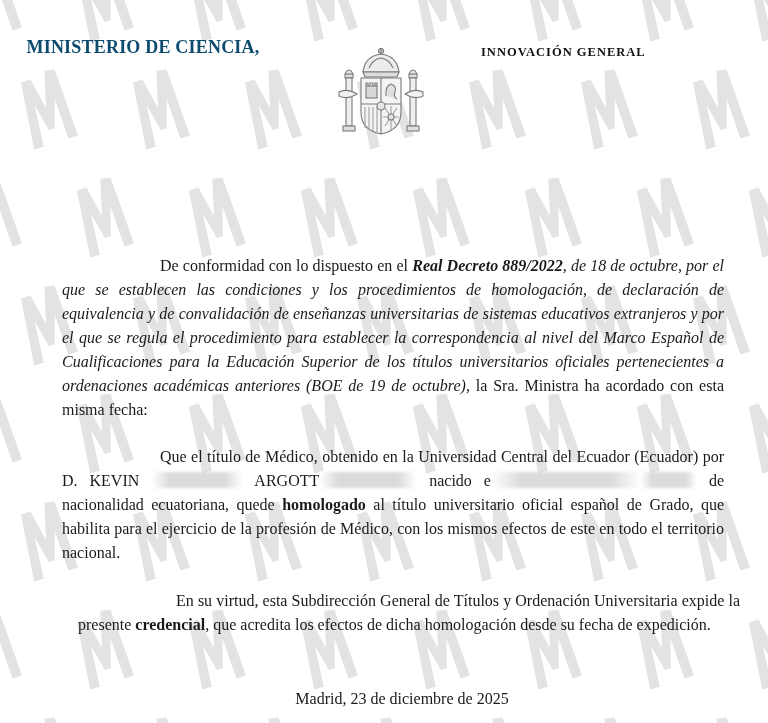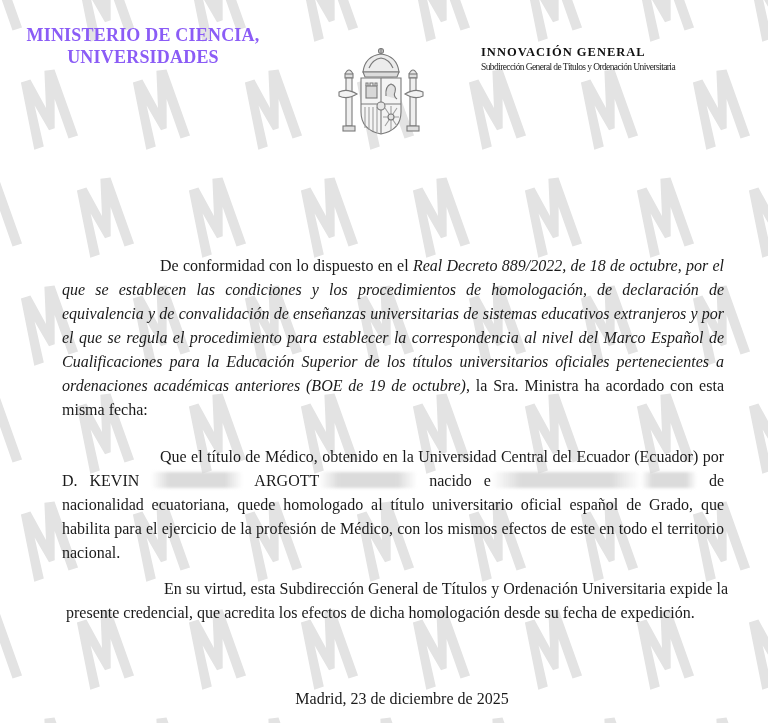--- a/index.html
+++ b/index.html
@@ -27,28 +27,28 @@
       height: 80px;
       transform: rotate(-18deg);
     }
     .wm svg { width: 100%; height: 100%; }
 
     .page { position: absolute; inset: 0; z-index: 1; }
 
     .ministry-title {
       position: absolute;
       left: 14px;
-      top: 24px;
+      top: 36px;
       width: 258px;
       text-align: center;
       font-weight: bold;
       font-size: 18px;
       line-height: 22px;
       letter-spacing: 0.2px;
-      color: #8b5cf6;
+      color: #0c4a6e;
     }
     .coat-of-arms {
       position: absolute;
       left: 333px;
       top: 44px;
       width: 96px;
       height: 94px;
     }
     .secretaria-block {
       position: absolute;
@@ -78,21 +78,21 @@
       font-size: 16px;
       line-height: 24px;
       text-align: justify;
       color: #1a1a1a;
     }
     .p1 { top: 254px; }
     .p2 { top: 445px; }
     .p3 { top: 573px; }
     .indent { text-indent: 98px; }
     .italic { font-style: italic; }
-    .bold { font-weight: normal; }
+    .bold { font-weight: bold; }
     .redacted {
       display: inline-block;
       height: 16px;
       vertical-align: -2px;
       background: linear-gradient(90deg, rgba(225,225,225,0.0), rgba(215,215,215,0.9) 20%, rgba(215,215,215,0.9) 80%, rgba(225,225,225,0.0));
       filter: blur(1.5px);
       border-radius: 4px;
     }
     .date-line {
       position: absolute;
@@ -289,21 +289,20 @@
       </svg></div>
     <div class="wm" style="left: 688px; top: 716px;"><svg viewBox="0 0 60 80">
         <path d="M6 76 L14 8 L24 8 L30 40 L40 4 L50 6 L52 76 L42 76 L41 34 L32 62 L26 62 L20 34 L16 76 Z" fill="#e3e3e3"></path>
       </svg></div>
   </div>
 
 <div class="page">
 
   <div class="ministry-title">
     <div>MINISTERIO DE CIENCIA,</div>
-    <div>UNIVERSIDADES</div>
   </div>
 
   <div class="coat-of-arms">
     <svg viewBox="0 0 96 94" width="96" height="94" fill="none" stroke="#7a7a7a" stroke-width="1.1">
 
       <path d="M30 28 Q32 12 48 10 Q64 12 66 28 Z" fill="#ececec"></path>
       <path d="M30 28 L66 28 L64 33 L32 33 Z" fill="#dcdcdc"></path>
       <circle cx="48" cy="7" r="2.5" fill="#cfcfcf"></circle>
       <path d="M48 4 L48 10"></path>
       <path d="M36 24 Q40 15 48 14 Q56 15 60 24"></path>
@@ -333,29 +332,28 @@
 
       <path d="M52 64 L64 82 M64 64 L52 82 M58 62 L58 86 M50 73 L66 73" stroke="#a0a0a0"></path>
       <circle cx="58" cy="73" r="3" fill="#e4e4e4"></circle>
 
       <circle cx="48" cy="62" r="4" fill="#e6e6e6"></circle>
     </svg>
   </div>
 
   <div class="secretaria-block">
     <div class="secretaria-title">INNOVACIÓN GENERAL</div>
-    <div class="subdireccion">Subdirección General de Títulos y Ordenación Universitaria</div>
   </div>
 
   <p class="body-text p1 indent" style="margin:0;">
     <span>De conformidad con lo dispuesto en el </span><span class="bold italic">Real Decreto 889/2022</span><span class="italic">, de 18 de octubre, por el que se establecen las condiciones y los procedimientos de homologación, de declaración de equivalencia y de convalidación de enseñanzas universitarias de sistemas educativos extranjeros y por el que se regula el procedimiento para establecer la correspondencia al nivel del Marco Español de Cualificaciones para la Educación Superior de los títulos universitarios oficiales pertenecientes a ordenaciones académicas anteriores (BOE de 19 de octubre)</span><span>, la Sra. Ministra ha acordado con esta misma fecha:</span>
   </p>
 
   <p class="body-text p2 indent" style="margin:0;">
     <span>Que el título de Médico, obtenido en la Universidad Central del Ecuador (Ecuador) por D. KEVIN </span><span class="redacted" style="width:92px;"></span><span> ARGOTT</span><span class="redacted" style="width:98px;"></span><span> nacido e</span><span class="redacted" style="width:150px;"></span><span class="redacted" style="width:56px;"></span><span> de nacionalidad ecuatoriana, quede </span><span class="bold">homologado</span><span> al título universitario oficial español de Grado, que habilita para el ejercicio de la profesión de Médico, con los mismos efectos de este en todo el territorio nacional.</span>
   </p>
 
-  <p class="body-text p3 indent" style="margin:4px;">
+  <p class="body-text p3 indent" style="margin:16px;">
     <span>En su virtud, esta Subdirección General de Títulos y Ordenación Universitaria expide la presente </span><span class="bold">credencial</span><span>, que acredita los efectos de dicha homologación desde su fecha de expedición.</span>
   </p>
 
   <div class="date-line">Madrid, 23 de diciembre de 2025</div>
 </div>
 
 </body></html>

